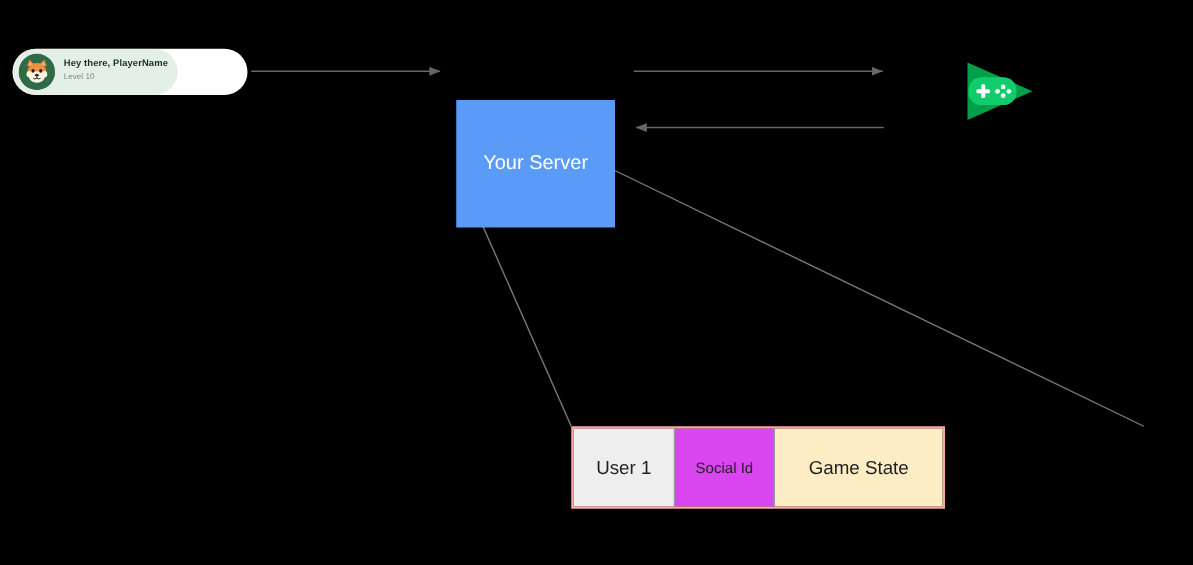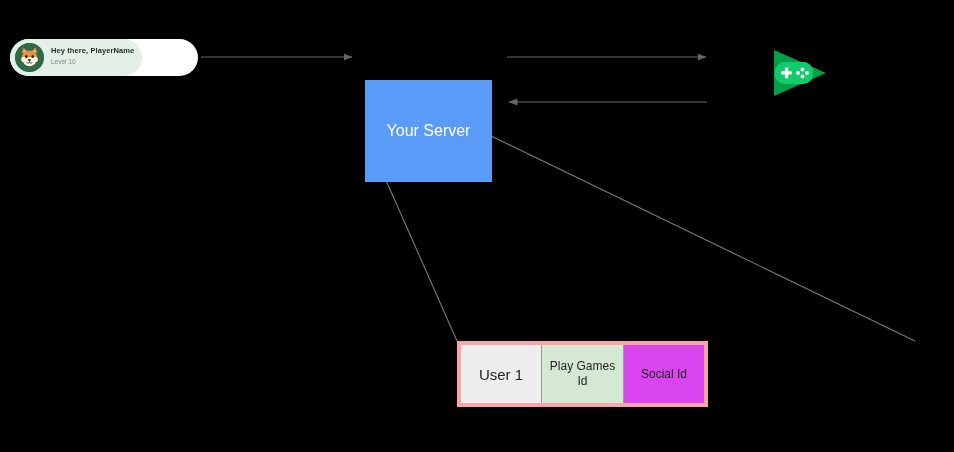--- a/index.html
+++ b/index.html
@@ -115,21 +115,21 @@
   }
   .play-games-icon svg { display: block; }
 
   
   .db-table {
     position: absolute;
     left: 457px;
     top: 341px;
     height: 66px;
     display: flex;
-    border: 4px solid #fca5a5;
+    border: 2px solid #fca5a5;
     box-sizing: border-box;
   }
   .db-cell {
     display: flex;
     align-items: center;
     justify-content: center;
     text-align: center;
     box-sizing: border-box;
     border-right: 1px solid #9a9a9a;
     color: #1f1f1f;
@@ -219,21 +219,21 @@
       <circle cx="35.0" cy="25.0" r="1.9" fill="#ffffff"></circle>
       <circle cx="30.5" cy="28.5" r="1.9" fill="#ffffff"></circle>
       <circle cx="26.0" cy="25.0" r="1.9" fill="#ffffff"></circle>
     </svg>
   </div>
 
   <div class="db-table">
     <div class="db-cell big" style="width:81px;background:#eeeeee;">
       <span>User 1</span>
     </div>
-    <div class="db-cell small" style="width:82px;background:#d5e8d4;">
-      <span>Play Games Id</span>
-    </div>
     <div class="db-cell small" style="width:80px;background:#d946ef;">
       <span>Social Id</span>
     </div>
+    <div class="db-cell big" style="width:134px;background:#fdedc4;">
+      <span>Game State</span>
+    </div>
   </div>
 
 </div>
 
 </body></html>

